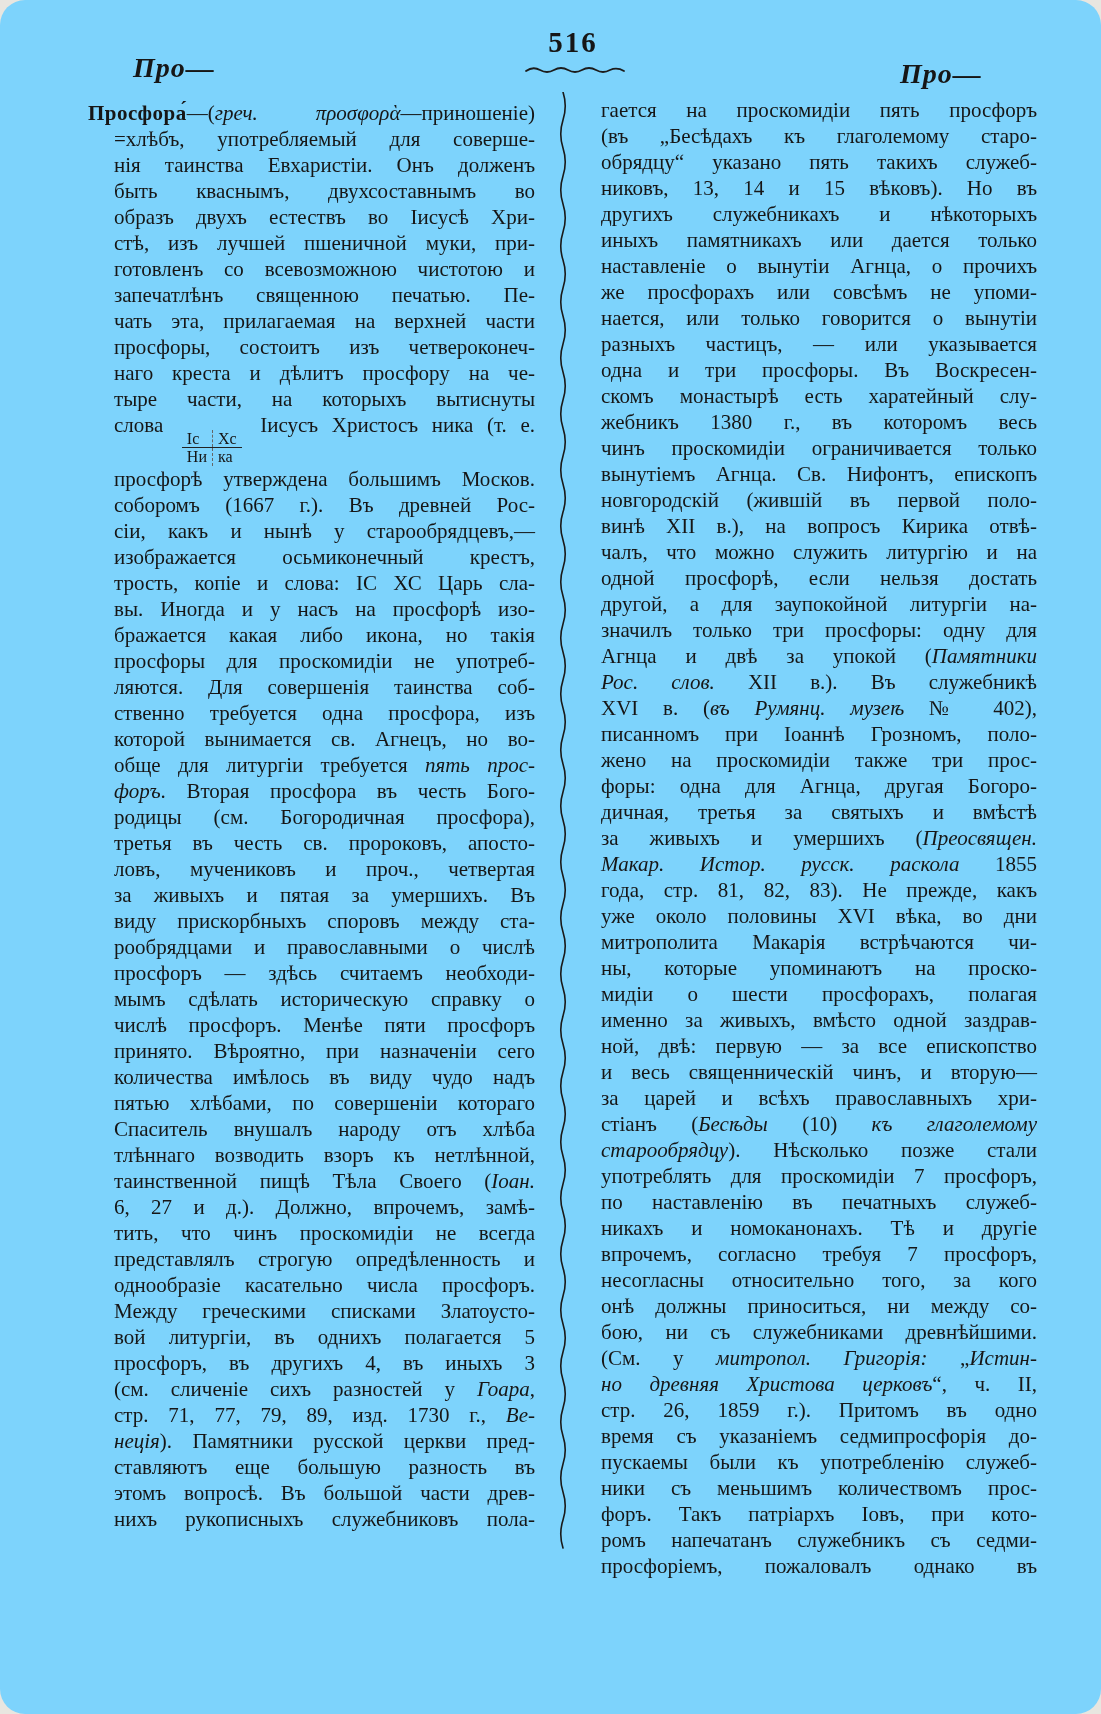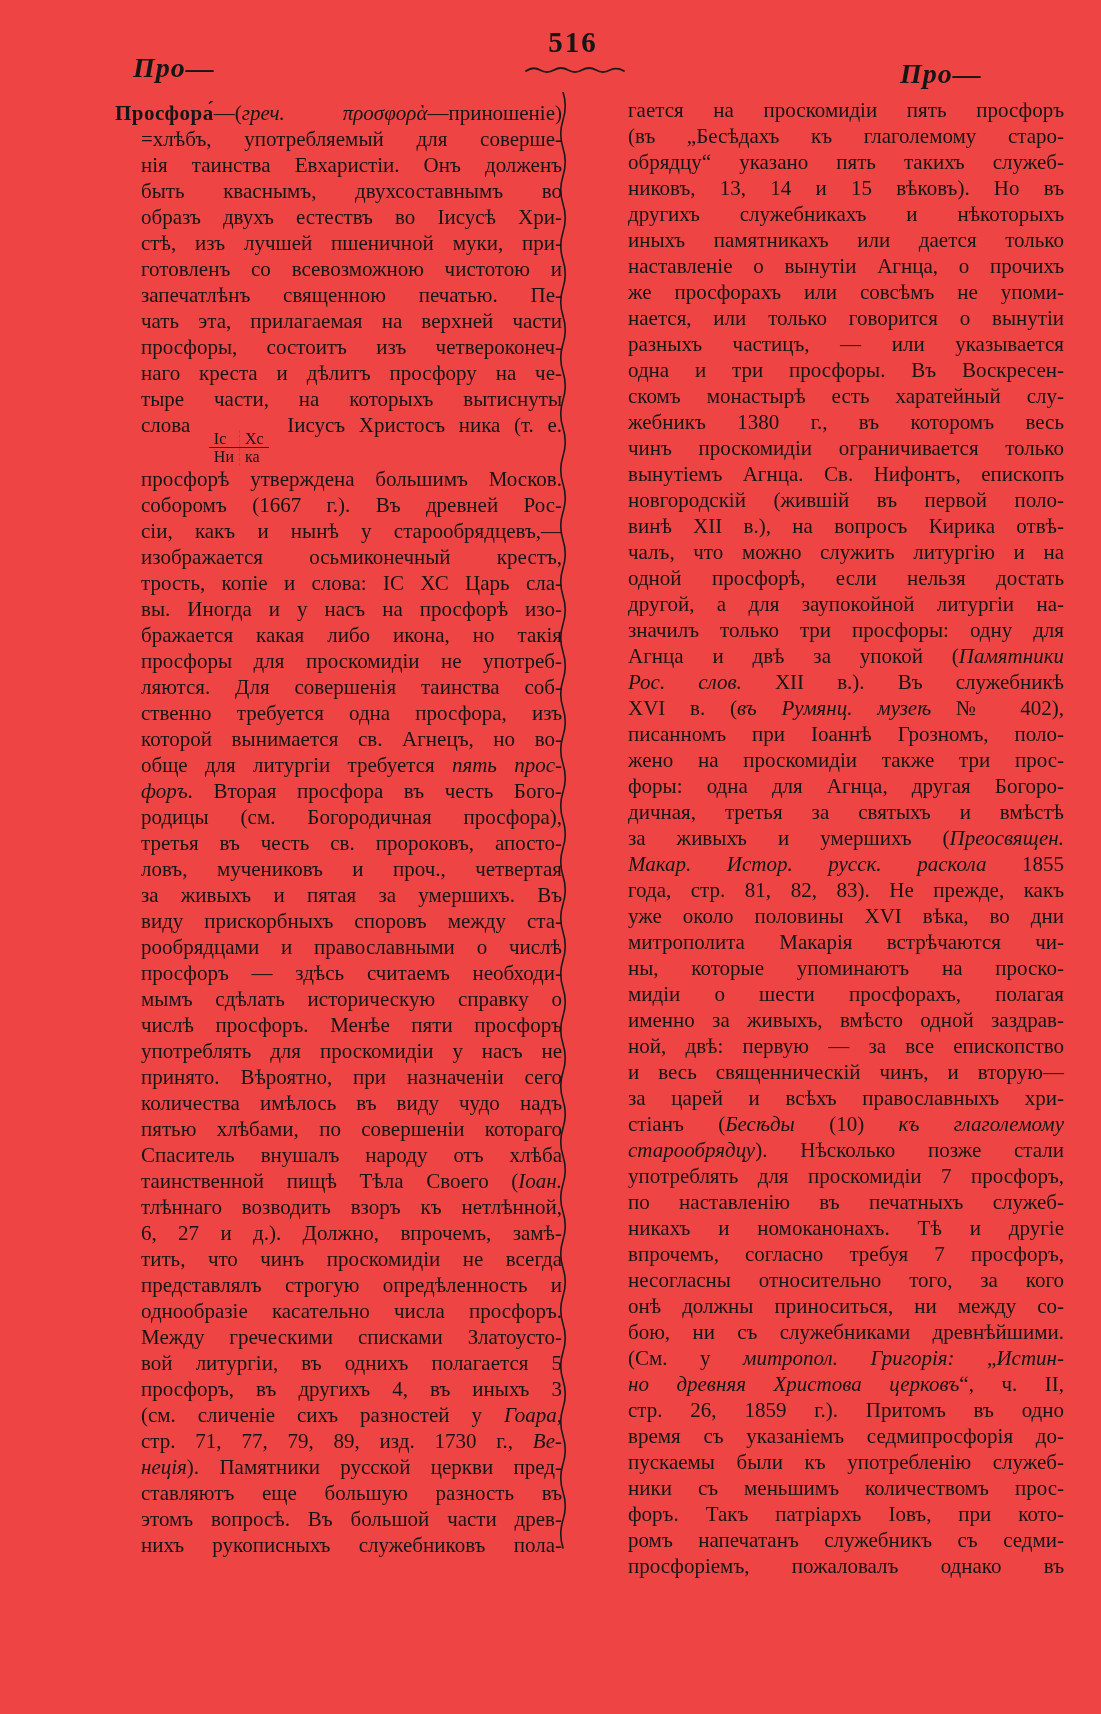--- a/index.html
+++ b/index.html
@@ -1,42 +1,42 @@
 <!DOCTYPE html>
 <html><head>
 <meta charset="utf-8">
 <style>
   html,body{margin:0;padding:0;background:#e8e6e0;}
   .page{
     position:relative;
     width:1101px;height:1714px;
-    background:#ef4444;
+    background:#7dd3fc;
     overflow:hidden;
     color:#161616;
     font-family:"Liberation Serif","DejaVu Serif",serif;
+    border-radius:25px;
   }
   .pagenum{
     position:absolute;left:513px;top:26px;width:120px;
     text-align:center;
     font-size:29px;font-weight:bold;letter-spacing:2px;
   }
   .pagenum-squiggle{position:absolute;left:524px;top:64px;}
   .running-header{
     position:absolute;top:52px;
     font-size:28px;font-style:italic;font-weight:bold;
     letter-spacing:1px;
   }
   .running-header.left{left:133px;}
   .running-header.right{left:900px;top:58px;}
   .divider{position:absolute;left:555px;top:92px;}
   .col{
     position:absolute;
     font-size:21px;
     line-height:26px;
-    margin-left:27px;
   }
   #colL{left:88px;top:100px;width:447px;}
   #colR{left:601px;top:97px;width:436px;}
   .line{
     text-align:justify;
     text-align-last:justify;
     white-space:normal;
   }
   .hang-col .line{padding-left:26px;}
   .hang-col .line.first{padding-left:0;}
@@ -108,27 +108,26 @@
       <div class="line"><i>форъ</i>. Вторая просфора въ честь Бого-</div>
       <div class="line">родицы (см. Богородичная просфора),</div>
       <div class="line">третья въ честь св. пророковъ, апосто-</div>
       <div class="line">ловъ, мучениковъ и проч., четвертая</div>
       <div class="line">за живыхъ и пятая за умершихъ. Въ</div>
       <div class="line">виду прискорбныхъ споровъ между ста-</div>
       <div class="line">рообрядцами и православными о числѣ</div>
       <div class="line">просфоръ — здѣсь считаемъ необходи-</div>
       <div class="line">мымъ сдѣлать историческую справку о</div>
       <div class="line">числѣ просфоръ. Менѣе пяти просфоръ</div>
-      <div class="line">употреблять для проскомидіи у насъ не</div>
       <div class="line">принято. Вѣроятно, при назначеніи сего</div>
       <div class="line">количества имѣлось въ виду чудо надъ</div>
       <div class="line">пятью хлѣбами, по совершеніи котораго</div>
       <div class="line">Спаситель внушалъ народу отъ хлѣба</div>
+      <div class="line">тлѣннаго возводить взоръ къ нетлѣнной,</div>
       <div class="line">таинственной пищѣ Тѣла Своего (<i>Іоан.</i></div>
-      <div class="line">тлѣннаго возводить взоръ къ нетлѣнной,</div>
       <div class="line">6, 27 и д.). Должно, впрочемъ, замѣ-</div>
       <div class="line">тить, что чинъ проскомидіи не всегда</div>
       <div class="line">представлялъ строгую опредѣленность и</div>
       <div class="line">однообразіе касательно числа просфоръ.</div>
       <div class="line">Между греческими списками Златоусто-</div>
       <div class="line">вой литургіи, въ однихъ полагается 5</div>
       <div class="line">просфоръ, въ другихъ 4, въ иныхъ 3</div>
       <div class="line">(см. сличеніе сихъ разностей у <i>Гоара</i>,</div>
       <div class="line">стр. 71, 77, 79, 89, изд. 1730 г., <i>Ве-</i></div>
       <div class="line"><i>неція</i>). Памятники русской церкви пред-</div>

